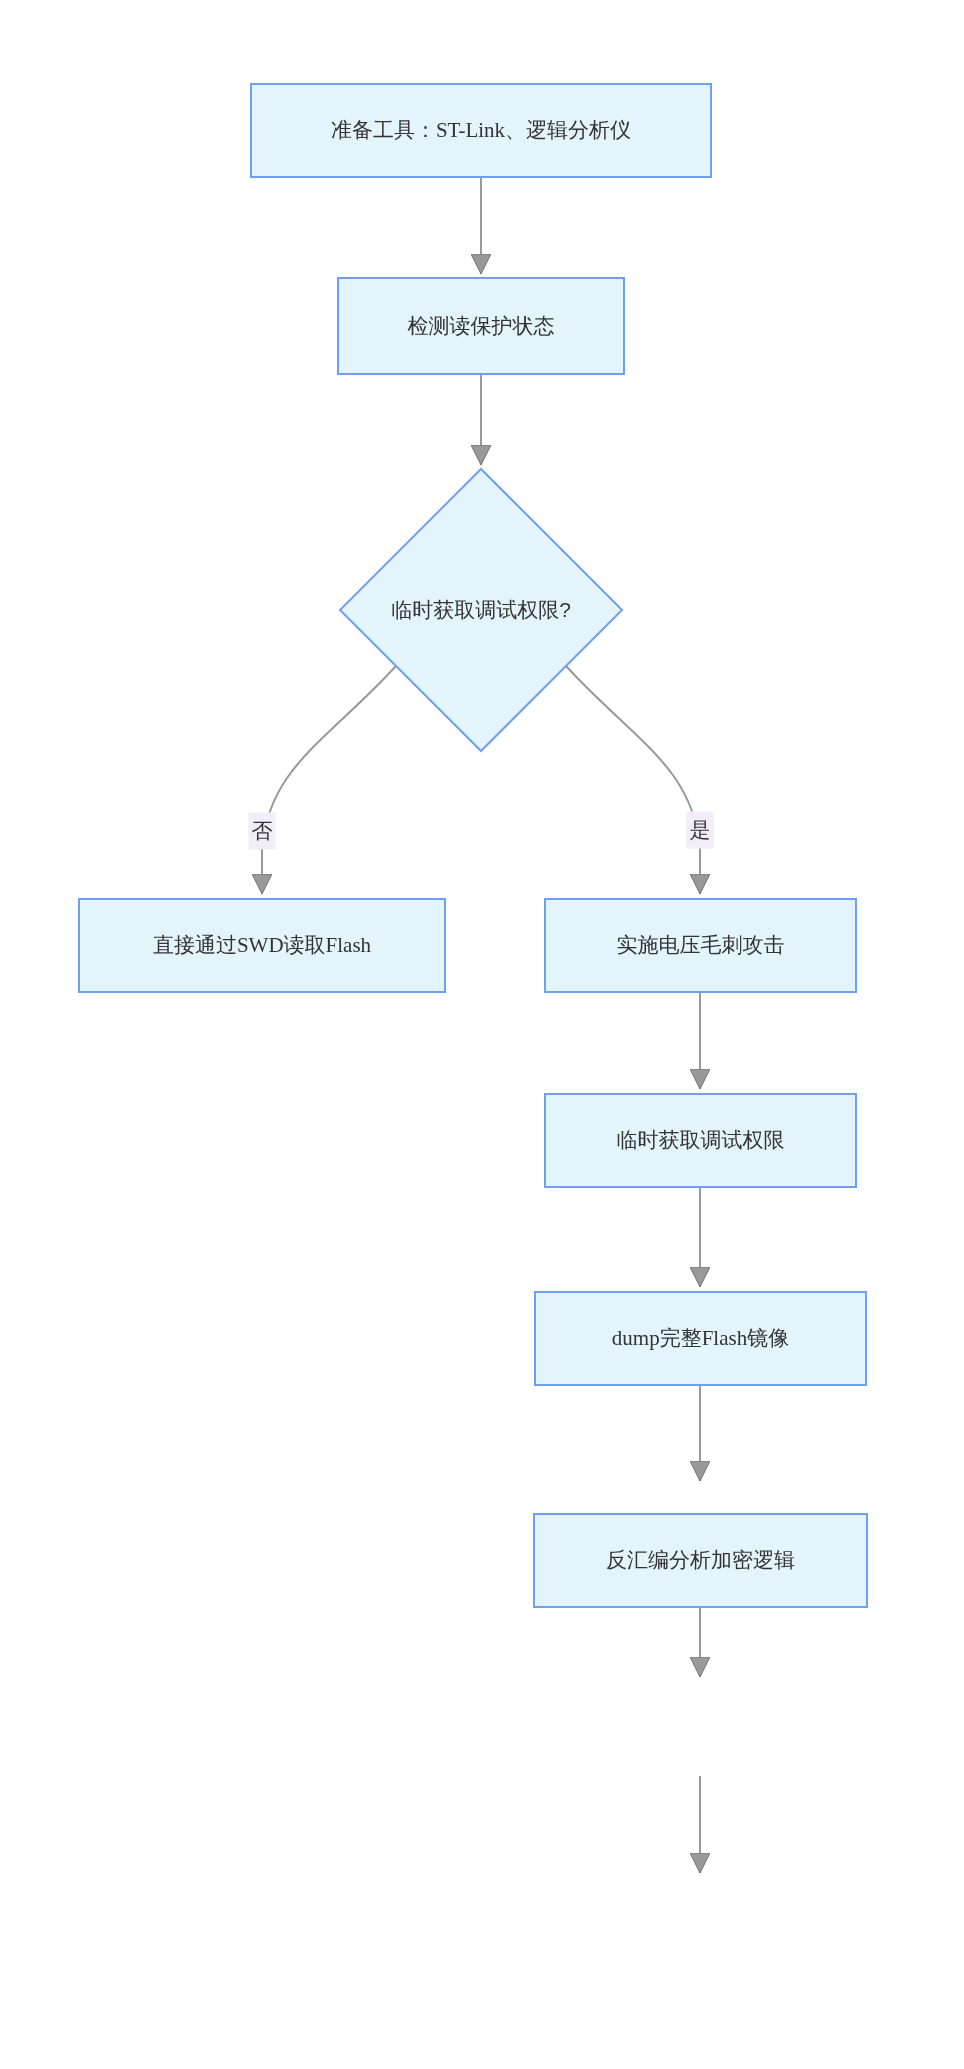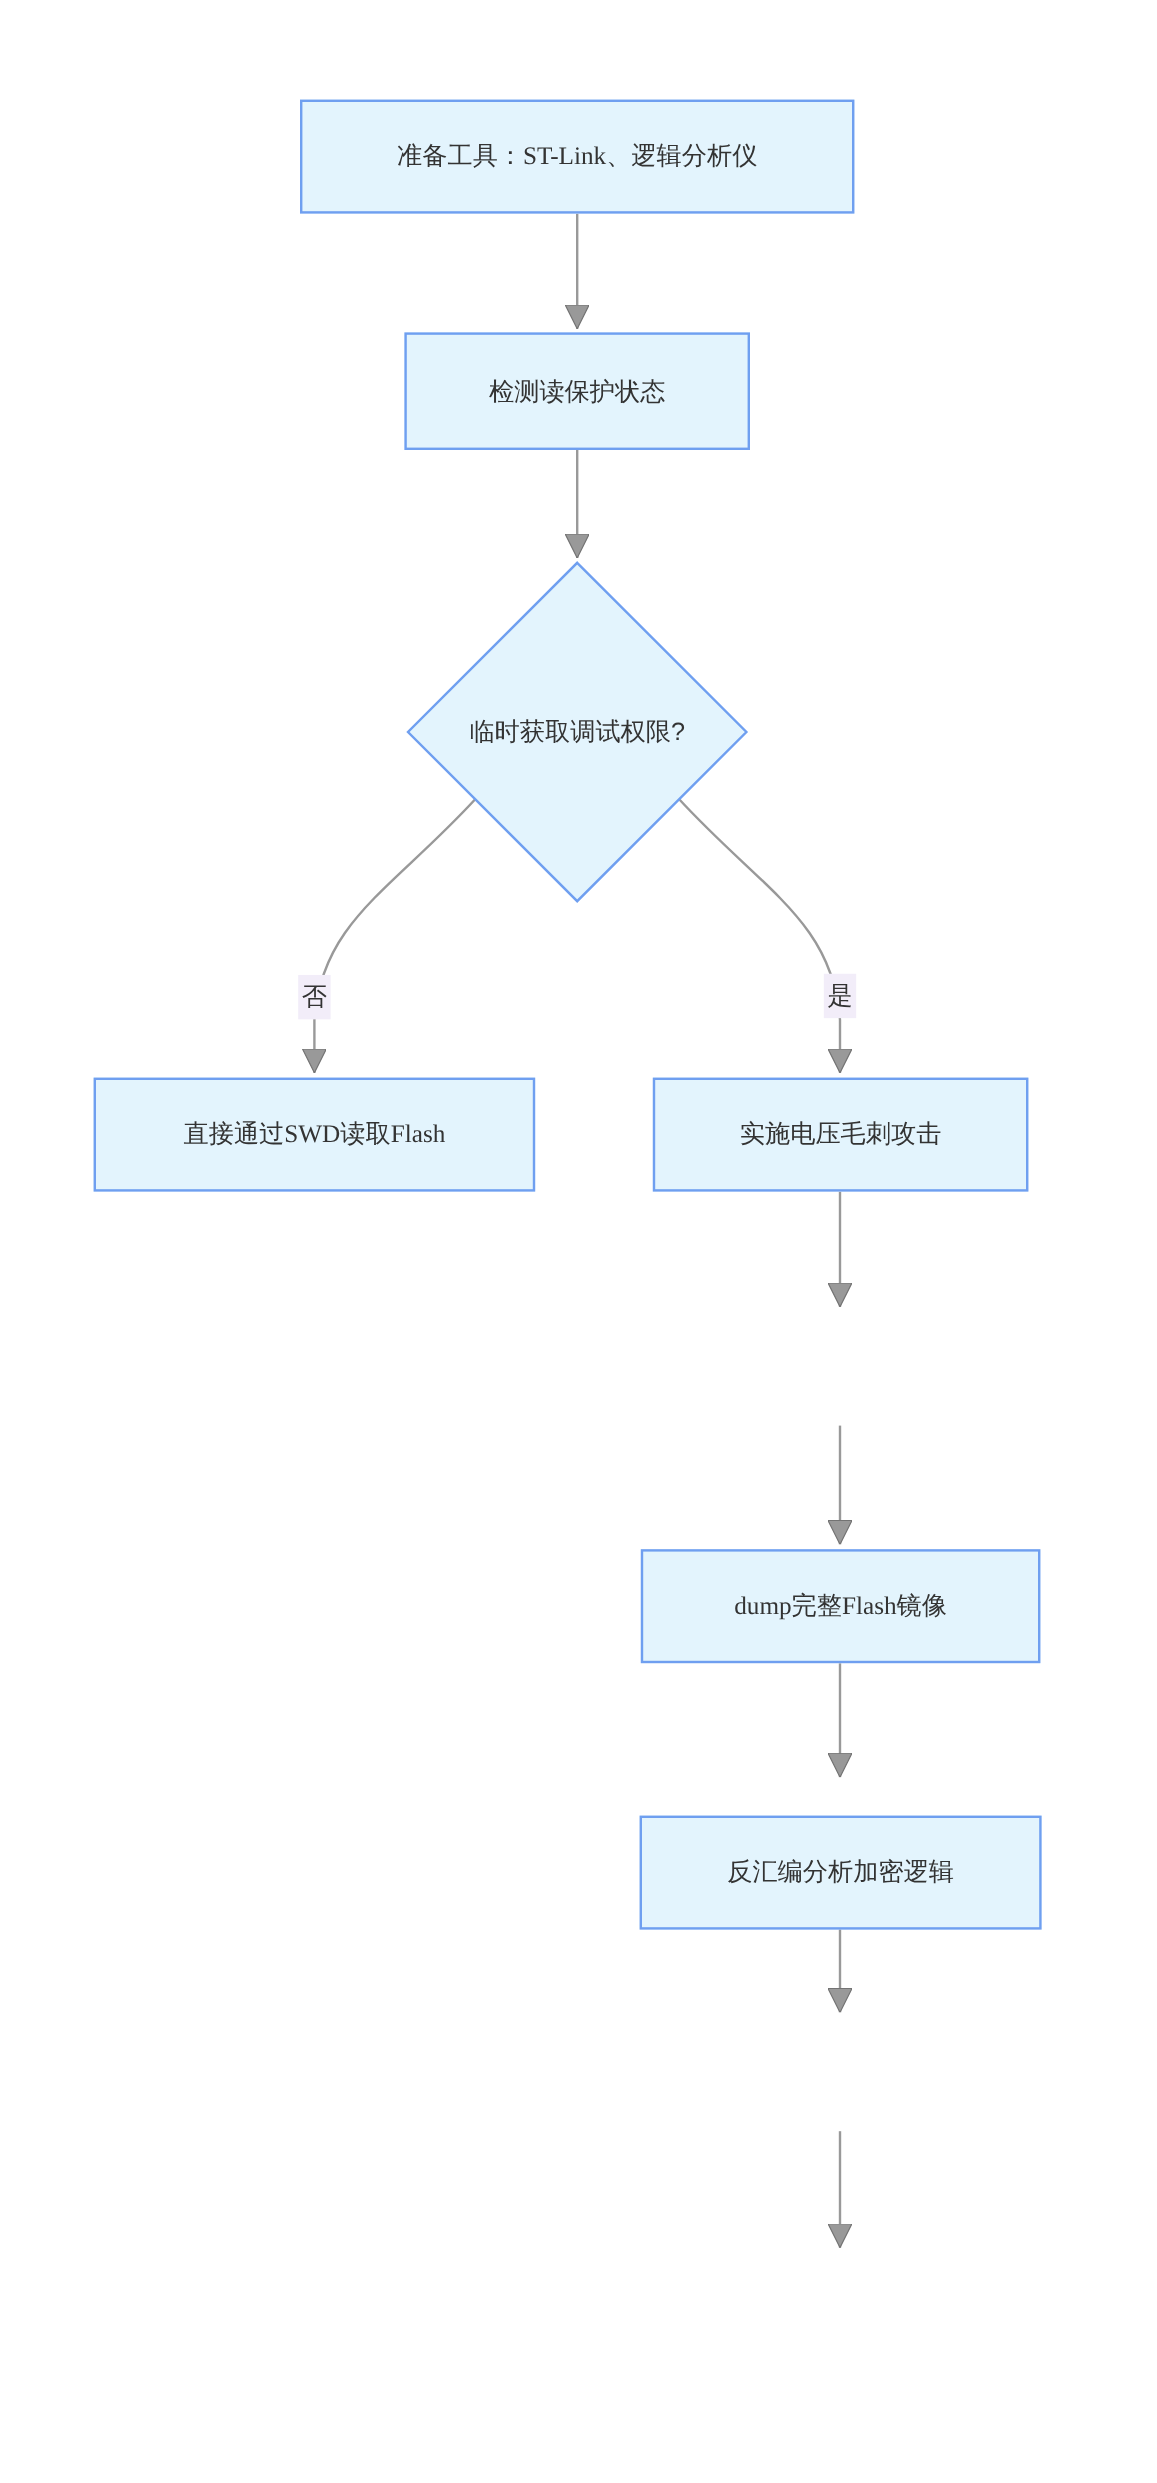--- a/index.html
+++ b/index.html
@@ -105,20 +105,23 @@
   </div>
 
   <div class="node" style="left:78px; top:898px; width:368px; height:95px;">
     <span>直接通过SWD读取Flash</span>
   </div>
 
   <div class="node" style="left:544px; top:898px; width:313px; height:95px;">
     <span>实施电压毛刺攻击</span>
   </div>
 
+  <div class="node" style="left:544px; top:1093px; width:313px; height:95px;">
+    <span>临时获取调试权限</span>
+  </div>
 
   <div class="node" style="left:534px; top:1291px; width:333px; height:95px;">
     <span>dump完整Flash镜像</span>
   </div>
 
   <div class="node" style="left:533px; top:1485px; width:335px; height:95px;margin-top:28px;">
     <span>反汇编分析加密逻辑</span>
   </div>
 
 

